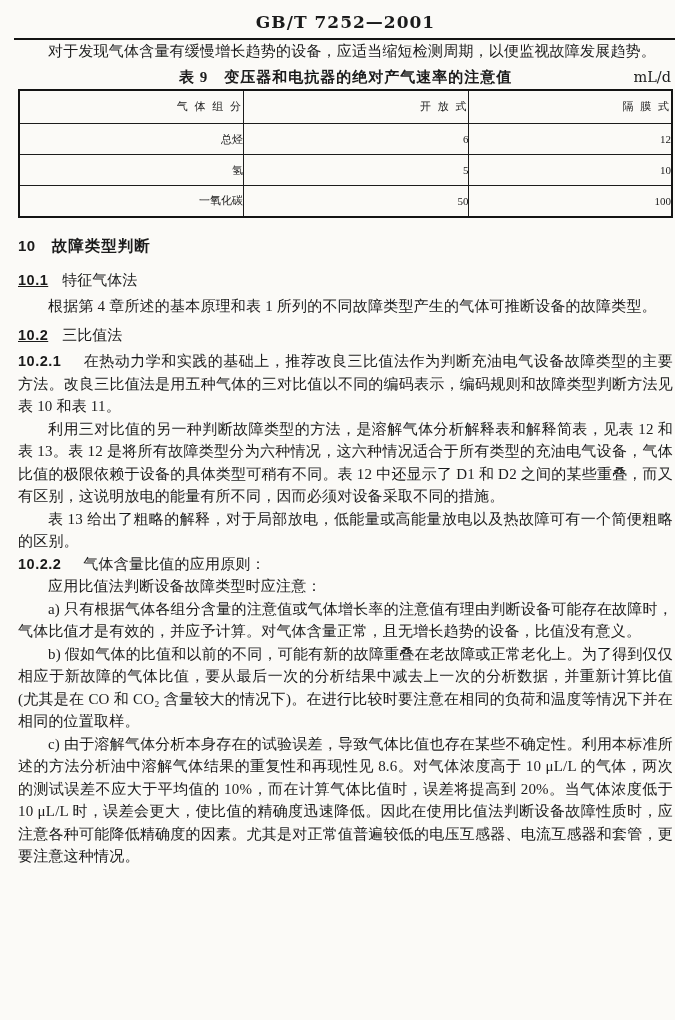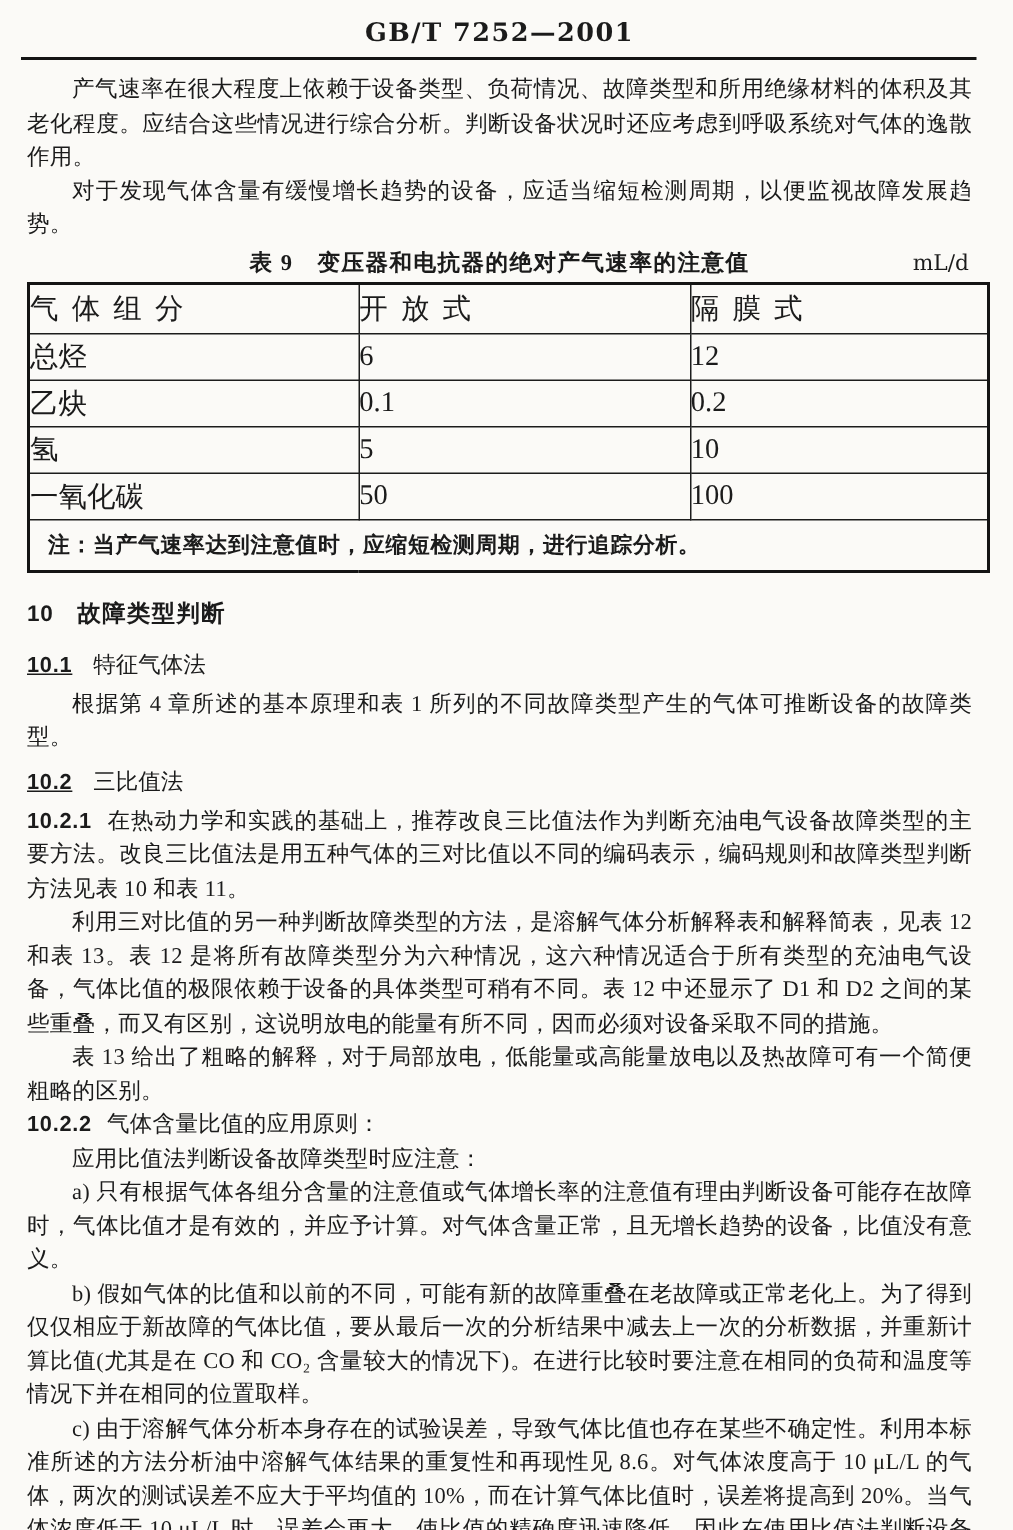--- a/index.html
+++ b/index.html
@@ -7,21 +7,21 @@
   body {
     width: 675px; height: 1020px;
     background: #fbfaf7;
     color: #1b1b1b;
     font-family: "Liberation Serif", "DejaVu Serif", serif;
     overflow: hidden;
   }
   .page {
     position: relative;
     width: 675px; height: 908px;
-    padding: 12px 27px 0 18px;
+    padding: 12px 2px 0 18px;
   }
   .doc-header {
     text-align: center;
     font-size: 17px;
     font-weight: bold;
     letter-spacing: 1px;
     font-family: "DejaVu Serif", serif;
   }
   .header-rule {
     border: none;
@@ -60,22 +60,22 @@
   }
   
   table.t9 {
     width: 100%;
     border-collapse: collapse;
     border: 2px solid #141414;
     table-layout: fixed;
   }
   table.t9 th, table.t9 td {
     border: 1.2px solid #1c1c1c;
-    text-align: left;
-    font-size: 19px;
+    text-align: right;
+    font-size: 11px;
     padding: 0;
   }
   table.t9 th {
     height: 34px;
     font-weight: normal;
     letter-spacing: 2px;
   }
   table.t9 td.cell { height: 31px; }
   table.t9 td.note-cell {
     height: 34px;
@@ -104,32 +104,31 @@
   }
   .h-main .clause-num { margin-right: 16px; font-size: 15px; }
   .h-main .h-title { font-family: "Liberation Sans", "DejaVu Sans", sans-serif; letter-spacing: 1px; }
   .h-sub {
     margin: 7px 0 3px 0;
     font-size: 15px;
     line-height: 23px;
   }
   .h-sub .clause-num { margin-right: 14px; text-decoration: underline; }
   .clause-para { margin: 0; }
-  .clause-para .clause-num { margin-right: 10px; }
+  .clause-para .clause-num { margin-right: 22px; }
   .gap-top { margin-top: 1px; }
 </style>
 </head>
 <body>
 
 <div class="page">
 
   <div class="doc-header">GB/T 7252—2001</div>
   <hr class="header-rule">
 
-  <p class="para indent intro">产气速率在很大程度上依赖于设备类型、负荷情况、故障类型和所用绝缘材料的体积及其老化程度。应结合这些情况进行综合分析。判断设备状况时还应考虑到呼吸系统对气体的逸散作用。</p>
   <p class="para indent">对于发现气体含量有缓慢增长趋势的设备，应适当缩短检测周期，以便监视故障发展趋势。</p>
 
   <div class="caption-row">
     <div class="caption">表 9　变压器和电抗器的绝对产气速率的注意值</div>
     <span class="unit">mL/d</span>
   </div>
 
   <table class="t9">
     <colgroup>
         <col class="c1">
@@ -143,36 +142,28 @@
         <th>隔 膜 式</th>
       </tr>
     </thead>
     <tbody>
       <tr>
         <td class="cell">总烃</td>
         <td class="cell">6</td>
         <td class="cell">12</td>
       </tr>
       <tr>
-        <td class="cell">乙炔</td>
-        <td class="cell">0.1</td>
-        <td class="cell">0.2</td>
-      </tr>
-      <tr>
         <td class="cell">氢</td>
         <td class="cell">5</td>
         <td class="cell">10</td>
       </tr>
       <tr>
         <td class="cell">一氧化碳</td>
         <td class="cell">50</td>
         <td class="cell">100</td>
-      </tr>
-      <tr>
-        <td class="note-cell" colspan="3">注：当产气速率达到注意值时，应缩短检测周期，进行追踪分析。</td>
       </tr>
     </tbody>
   </table>
 
   <div class="sections">
 
     <div class="h-main">
       <span class="clause-num">10</span><span class="h-title">故障类型判断</span>
     </div>
 

